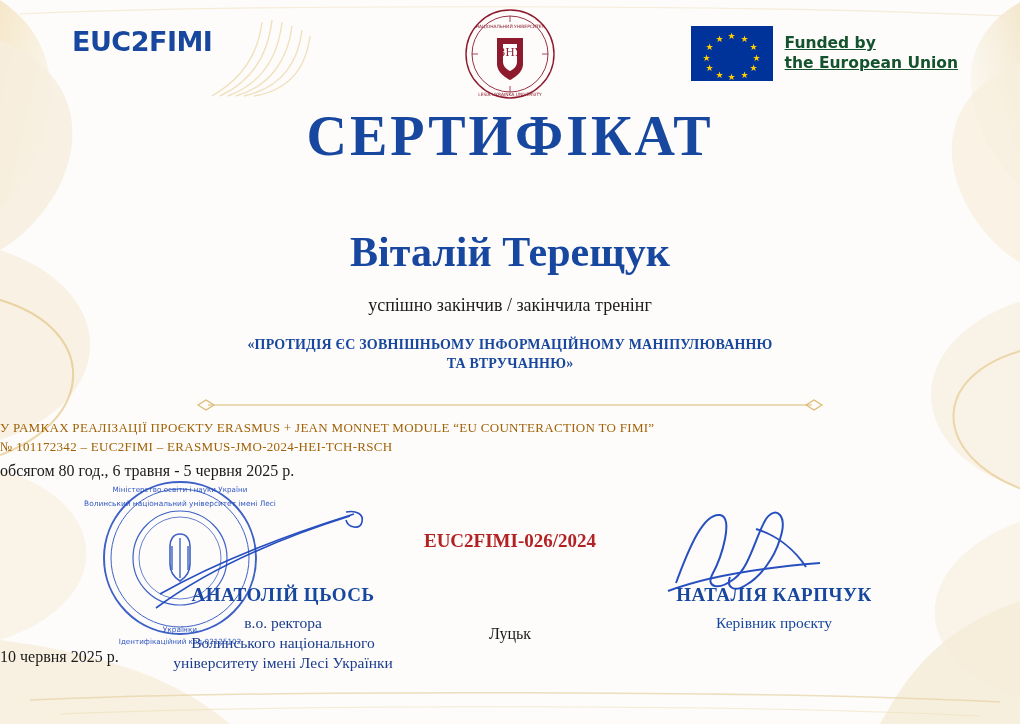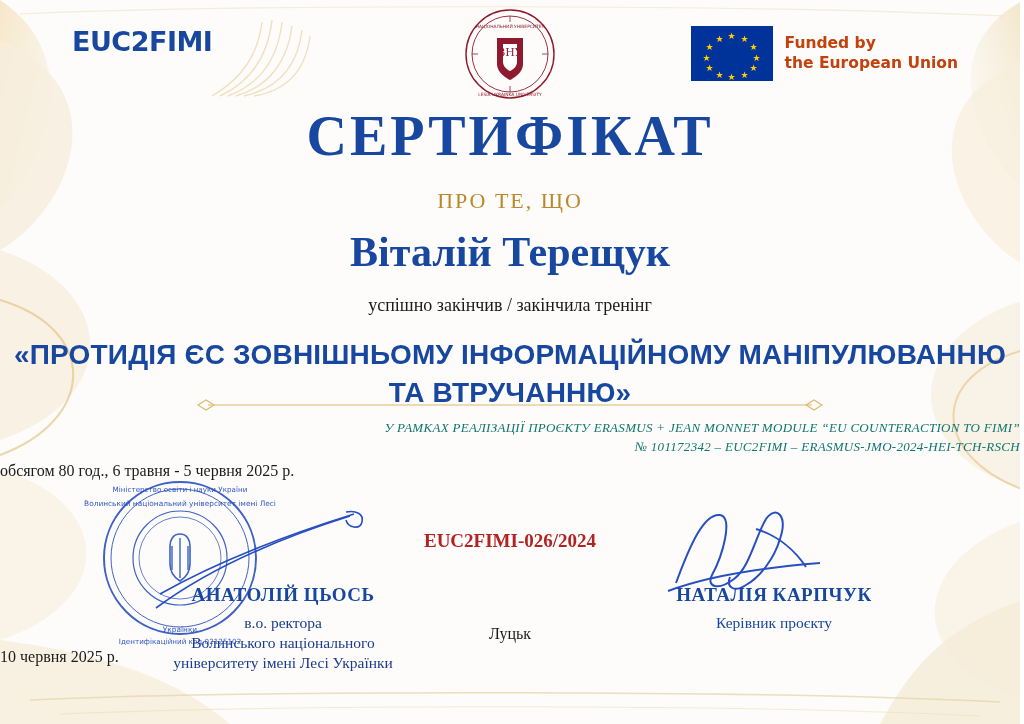--- a/index.html
+++ b/index.html
@@ -83,23 +83,24 @@
   .eu-flag .star {
     position: absolute;
     color: #FFCC00;
     font-size: 9px;
     line-height: 9px;
   }
   .eu-text {
     font-family: "DejaVu Sans", sans-serif;
     font-weight: bold;
     font-size: 15.5px;
-    color: #c2410c;
+    color: #14532d;
     line-height: 1.25;
     white-space: nowrap;
+    text-decoration: underline;
   }
 
   
   .title {
     position: absolute;
     top: 104px;
     width: 100%;
     text-align: center;
     font-family: "Liberation Serif", serif;
     font-weight: bold;
@@ -134,44 +135,43 @@
     text-align: center;
     font-family: "Liberation Serif", serif;
     font-size: 18px;
     color: #1b1b1b;
   }
   .course-title {
     position: absolute;
     top: 336px;
     width: 100%;
     text-align: center;
-    font-family: Liberation Sans, sans-serif;
-    font-weight: bold;
-    font-size: 28px;
+    font-family: Liberation Serif, serif;
+    font-weight: bold;
+    font-size: 14px;
     letter-spacing: 0.2px;
     color: #17479e;
     line-height: 1.35;
   }
 
   .divider {
     position: absolute;
     top: 398px;
     left: 50%;
     transform: translateX(-50%);
     width: 640px;
     height: 14px;
   }
 
   .project-line1, .project-line2 {
     position: absolute;
     width: 100%;
-    text-align: right;
-    font-family: "Liberation Serif", serif;
-    color: #0f766e;
-    font-style: italic;
+    text-align: left;
+    font-family: "Liberation Serif", serif;
+    color: #a16207;
   }
   .project-line1 {
     top: 420px;
     font-size: 13px;
     letter-spacing: 0.3px;
   }
   .project-line2 {
     top: 439px;
     font-size: 13px;
     letter-spacing: 0.3px;
@@ -356,21 +356,20 @@
         <span class="star" style="left:25px; top:9px;">★</span>
       </div>
       <div class="eu-text">
         <div>Funded by</div>
         <div>the European Union</div>
       </div>
     </div>
   </div>
 
   <div class="title">СЕРТИФІКАТ</div>
-  <div class="subtitle">ПРО ТЕ, ЩО</div>
   <div class="recipient">Віталій Терещук</div>
   <div class="completed-line">успішно закінчив / закінчила тренінг</div>
 
   <div class="course-title">
     <div>«ПРОТИДІЯ ЄС ЗОВНІШНЬОМУ ІНФОРМАЦІЙНОМУ МАНІПУЛЮВАННЮ</div>
     <div>ТА ВТРУЧАННЮ»</div>
   </div>
 
   <svg class="divider" viewBox="0 0 640 14" xmlns="http://www.w3.org/2000/svg">
     <line x1="18" y1="7" x2="622" y2="7" stroke="#d9b96e" stroke-width="1.1"></line>

